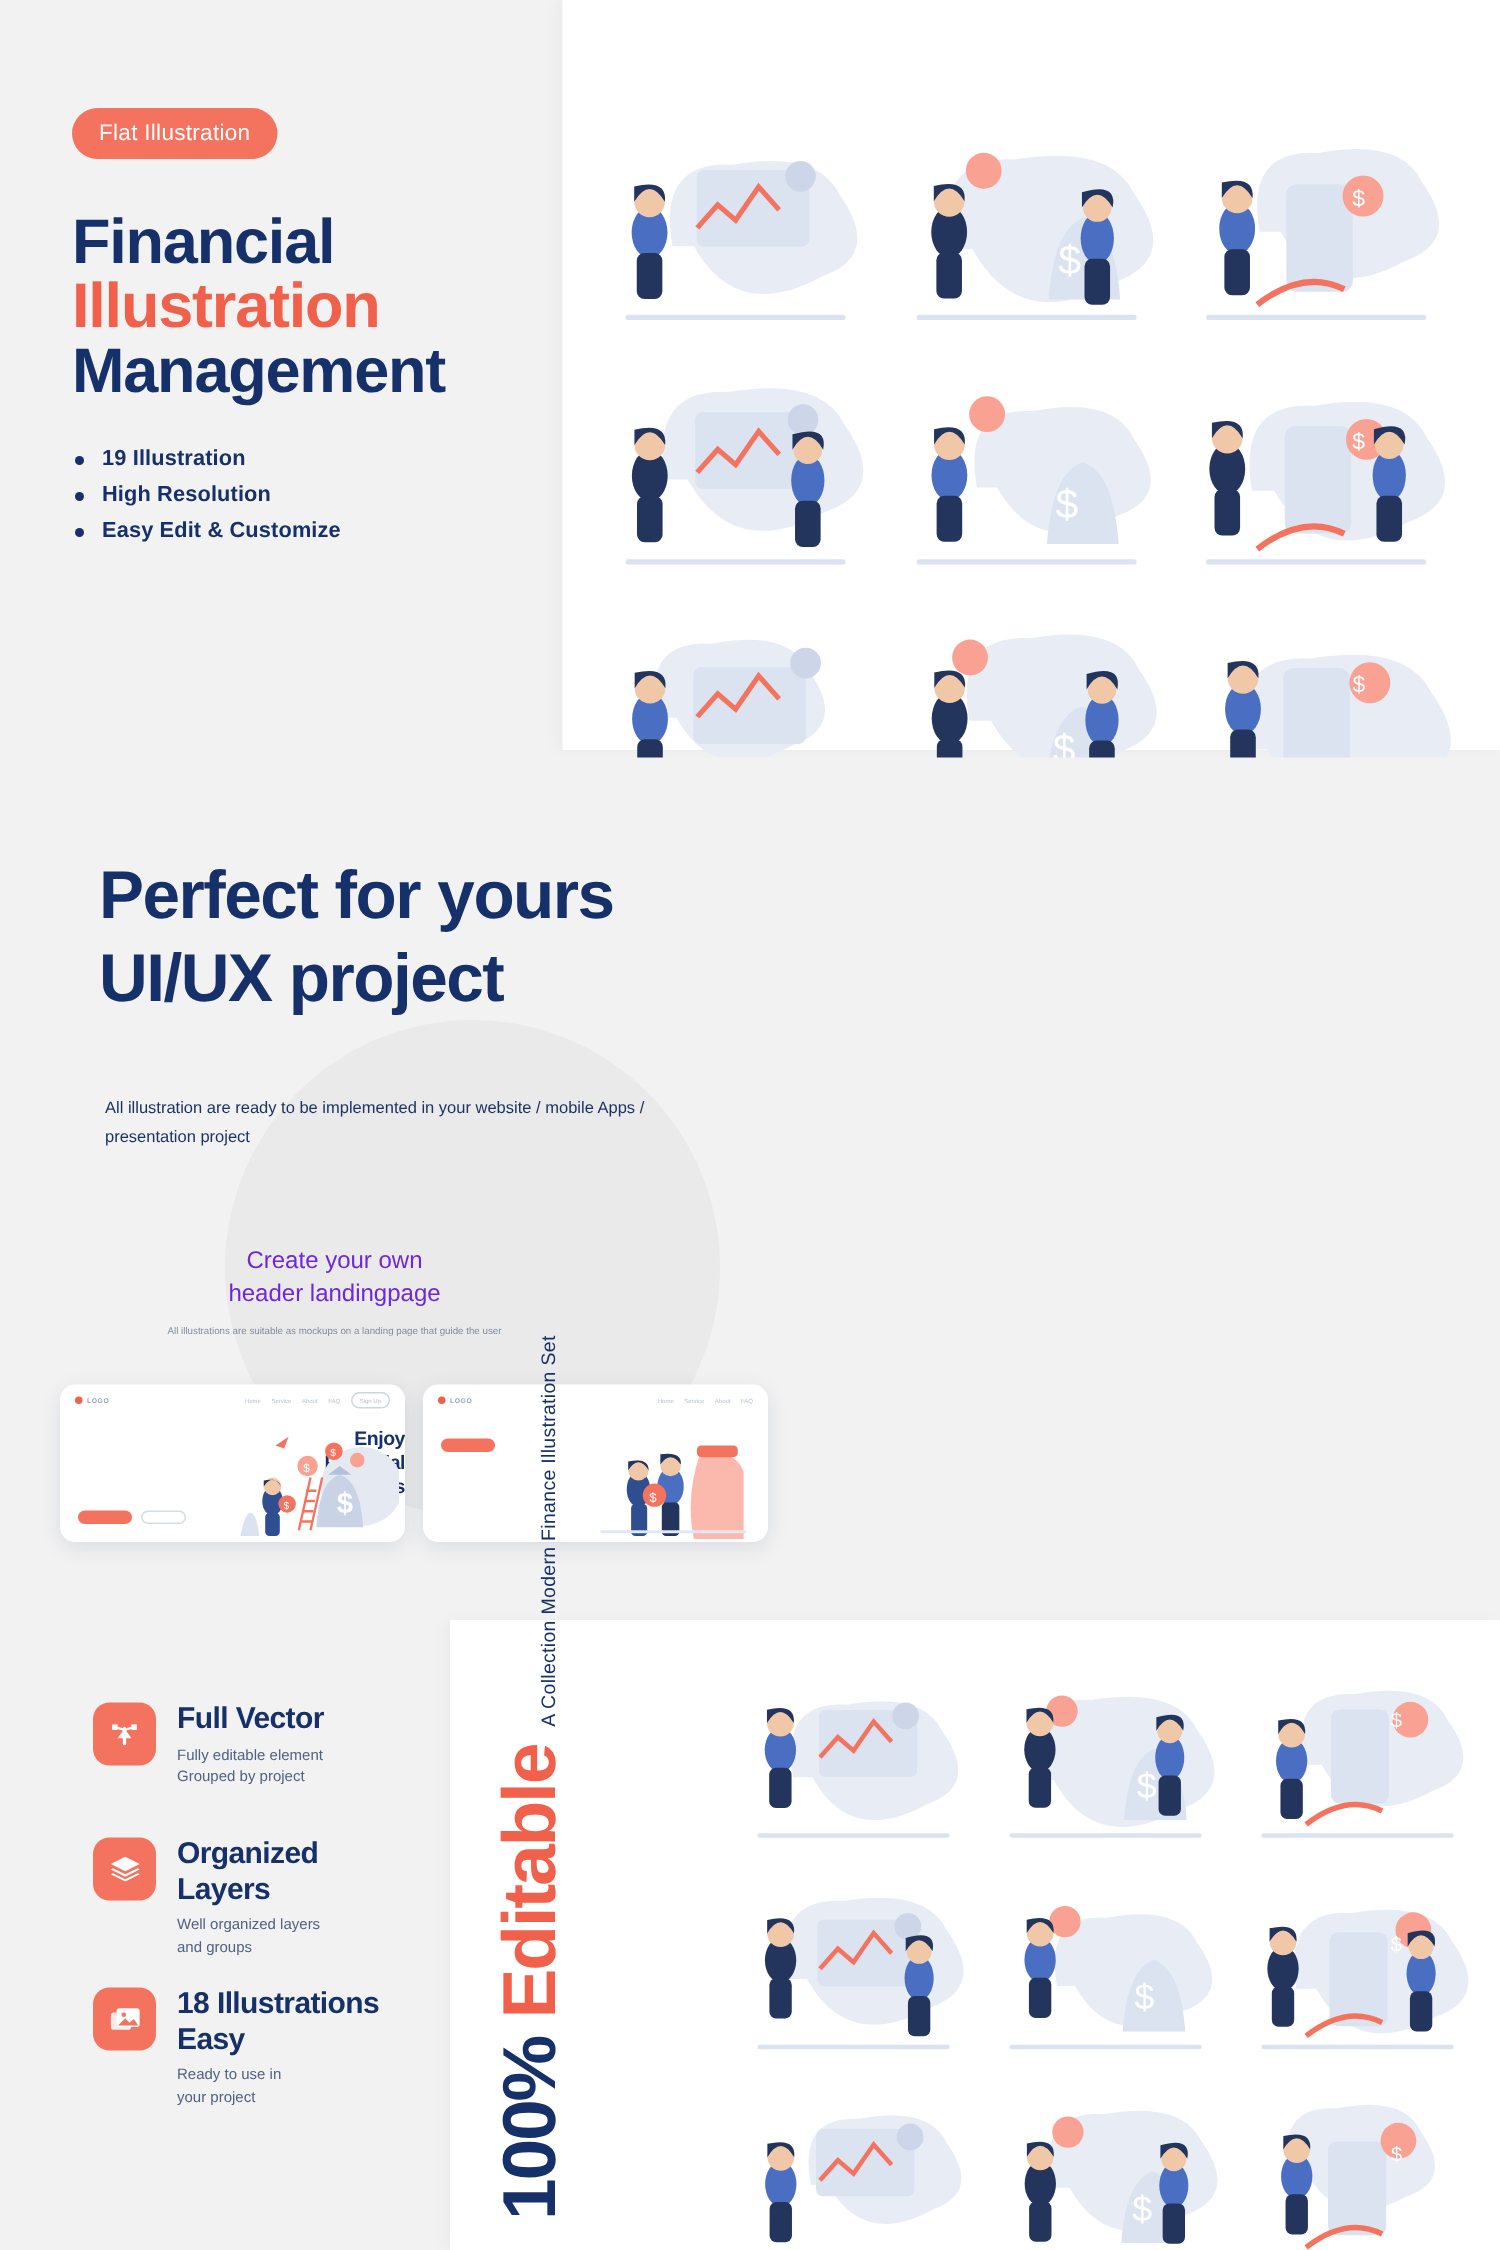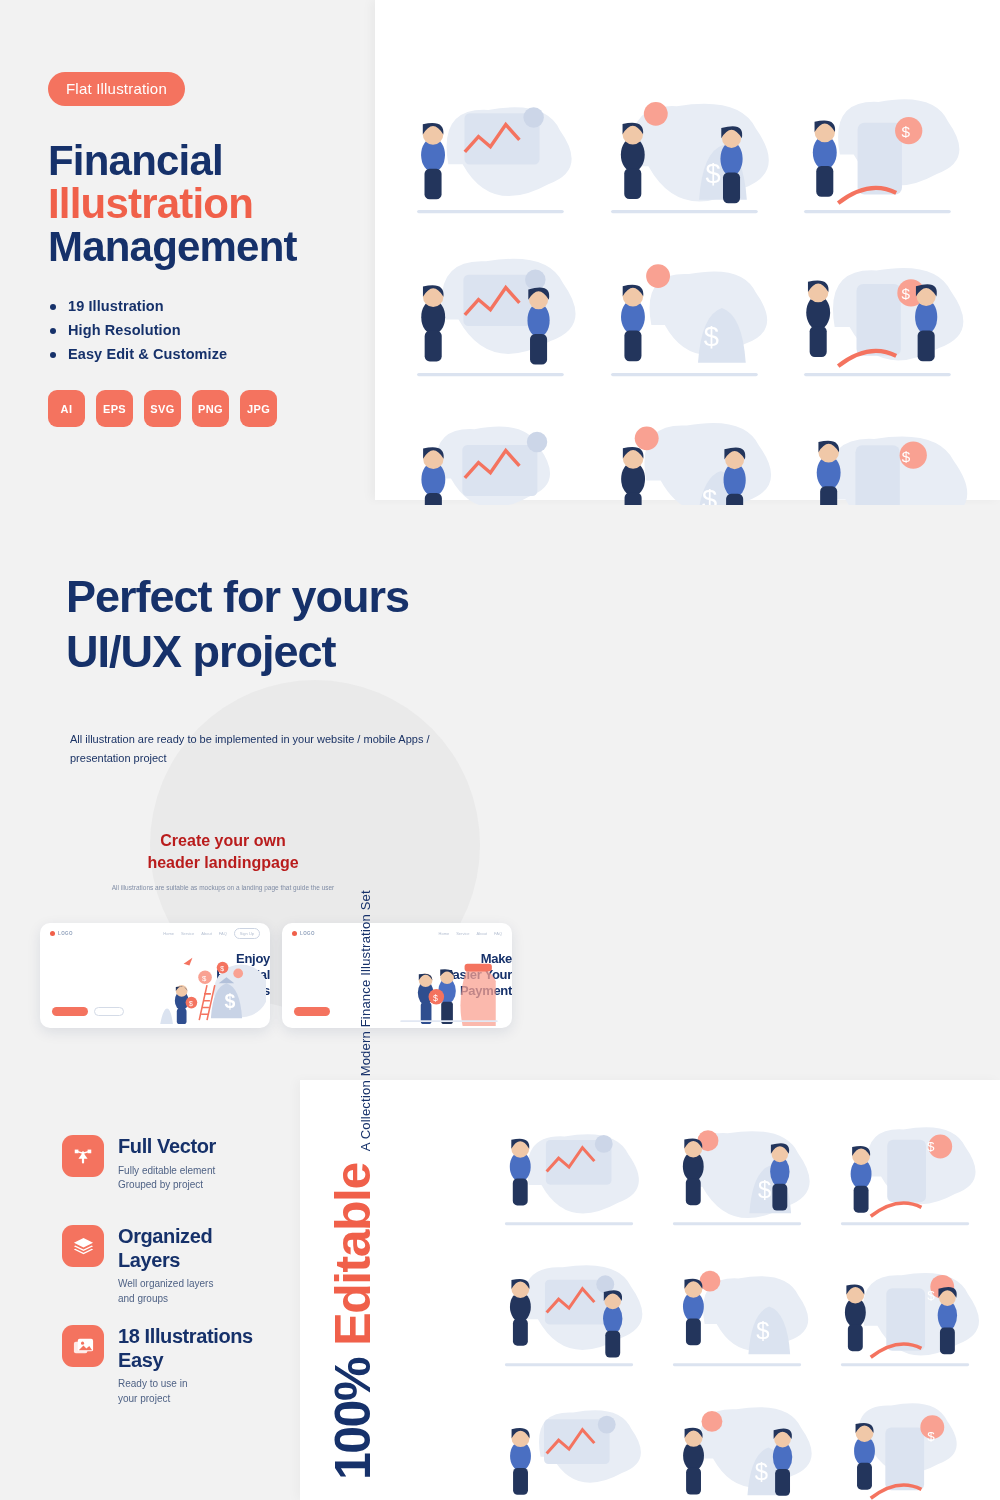--- a/index.html
+++ b/index.html
@@ -53,21 +53,21 @@
 
   
   .sec2 { position:absolute; left:0; top:505px; width:1000px; height:575px; background:#f2f2f2; overflow:hidden; }
   .blobcircle { position:absolute; left:150px; top:175px; width:330px; height:330px; border-radius:50%; background:#eaeaea; }
   .h2 { position:absolute; left:66px; top:65px; width:520px;
         font-size:45px; font-weight:bold; line-height:1.22; color:#16316a; letter-spacing:-1px; }
   .sub2 { position:absolute; left:70px; top:225px; width:390px;
           font-size:11px; line-height:1.75; color:#1b3365; }
 
   .hdrblk { position:absolute; left:88px; top:325px; width:270px; text-align:center; }
-  .hdrblk .t { font-size:16px; font-weight:bold; color:#b91c1c; line-height:1.35; }
+  .hdrblk .t { font-size:16px; font-weight:normal; color:#6d28d9; line-height:1.35; }
   .hdrblk .d { margin-top:9px; font-size:6.5px; color:#5a6b8c; line-height:1.7; opacity:.75; }
 
   .webcard {
     position:absolute; background:#fff; border-radius:10px; overflow:hidden;
     box-shadow:0 4px 14px rgba(20,40,90,.10);
   }
   .wc1 { left:40px; top:418px; width:230px; height:105px; }
   .wc2 { left:282px; top:418px; width:230px; height:105px; }
   .wc-nav { height:20px; display:flex; align-items:center; padding:0 10px; gap:6px; }
   .wc-logo { display:flex; align-items:center; gap:3px; }
@@ -121,27 +121,20 @@
         <div class="title-line coral">Illustration</div>
         <div class="title-line">Management</div>
       </div>
 
       <ul class="feature-list">
         <li>19 Illustration</li>
         <li>High Resolution</li>
         <li>Easy Edit &amp; Customize</li>
       </ul>
 
-      <div class="pills">
-        <div class="pill">AI</div>
-        <div class="pill">EPS</div>
-        <div class="pill">SVG</div>
-        <div class="pill">PNG</div>
-        <div class="pill">JPG</div>
-      </div>
     </div>
 
     <div class="ill-grid g1" id="gridTop">
         <div class="ill-cell">
           <svg class="ill-svg" viewBox="0 0 110 92">
             <path d="M28.322174145990132 55.19200833011046 q-6-33.49138571857073 23.44397000299951-31.816816432642195 q33.49138571857073-6 41.86423214821342 11.721985001499755 q16.745692859285366 23.44397000299951 -6.698277143714147 31.816816432642195 q-33.49138571857073 18.420262145213904 -50.237078577856096 -11.721985001499755z" fill="#e8edf5"></path>
             <rect x="37.789829013771296" y="25.380195378502922" width="44" height="30" rx="3" fill="#dbe3f0"></rect>
             <path d="M38 48 l8-9 7 6 9-13 8 9" stroke="#f4735f" stroke-width="2" fill="none"></path>
             <circle cx="78.3324717983289" cy="27.853514513863956" r="6" fill="#ccd6e8"></circle>
             <ellipse cx="19.364057519177003" cy="49.82883488472031" rx="7" ry="10" fill="#4a6fc2"></ellipse>
@@ -357,25 +350,20 @@
           <span class="lbl">LOGO</span>
         </div>
         <div class="links">
           <span>Home</span>
           <span>Service</span>
           <span>About</span>
           <span>FAQ</span>
         </div>
       </div>
       <div class="wc-body">
-        <div class="wc-title">
-          <div>Make</div>
-          <div>Easier Your</div>
-          <div>Payment</div>
-        </div>
         <div class="wc-btns">
           <div class="b1"></div>
         </div>
         <svg class="wc-art" viewBox="0 0 120 78">
           <path d="M78 20 q24-4 30 12 v46 h-34 q-6-28 4-58z" fill="#f9a192" opacity=".75"></path>
           <rect x="76" y="14" width="28" height="8" rx="3" fill="#f4735f"></rect>
           <g fill="#2f4e8f">
             <ellipse cx="36" cy="44" rx="8" ry="12"></ellipse>
               <rect x="31" y="54" width="11" height="22" rx="3"></rect>
           </g>

